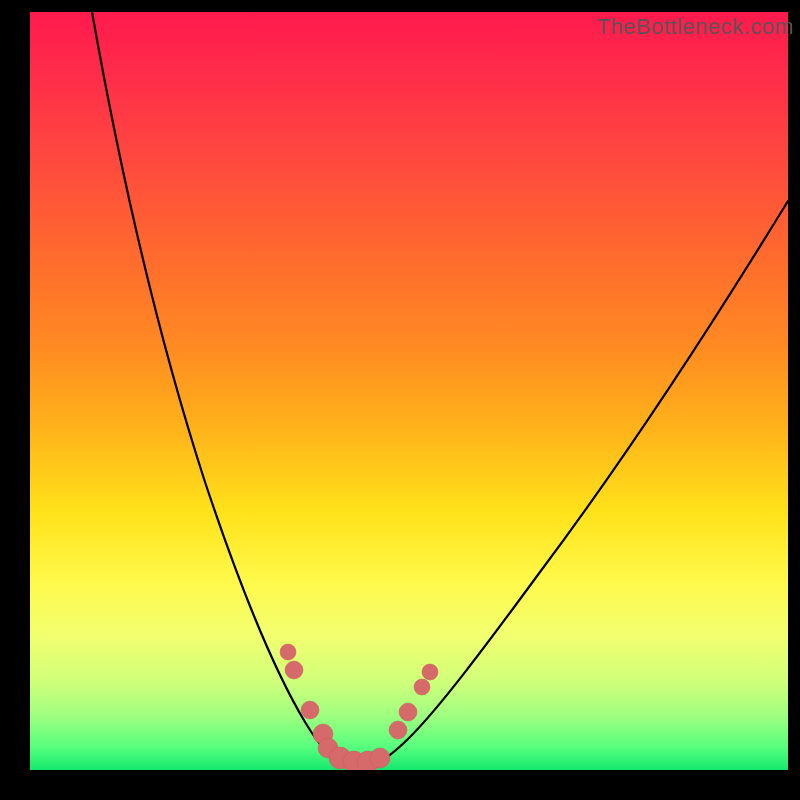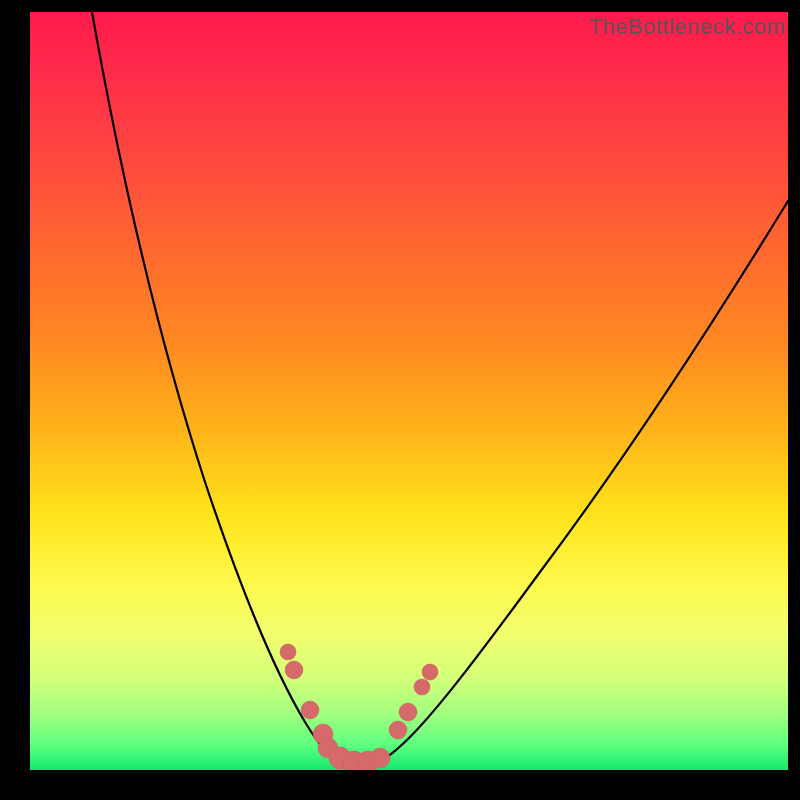--- a/index.html
+++ b/index.html
@@ -39,21 +39,21 @@
       #f2ff6e 82%,
       #d3ff7a 88%,
       #9dff80 93%,
       #57ff7d 97%,
       #14e86e 100%
     );
   }
   .watermark {
     position: absolute;
     top: 14px;
-    right: 14px;
+    right: 6px;
     color: #555;
     font-size: 22px;
     font-weight: 500;
     letter-spacing: 0.5px;
     user-select: none;
   }
   svg.curves {
     position: absolute;
     left: 0;
     top: 0;

